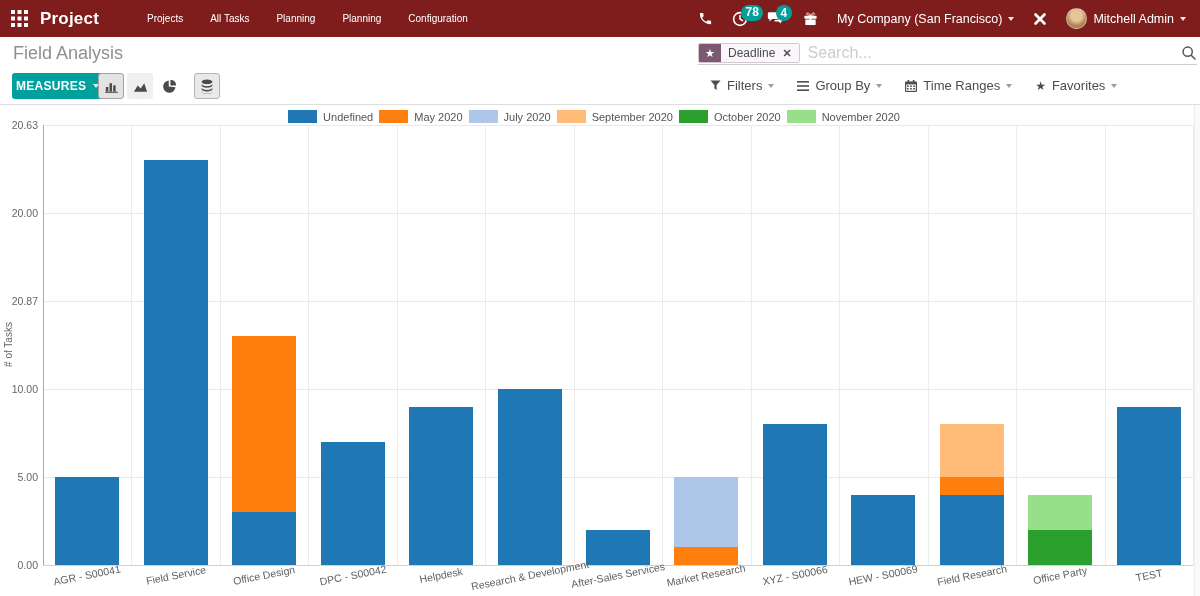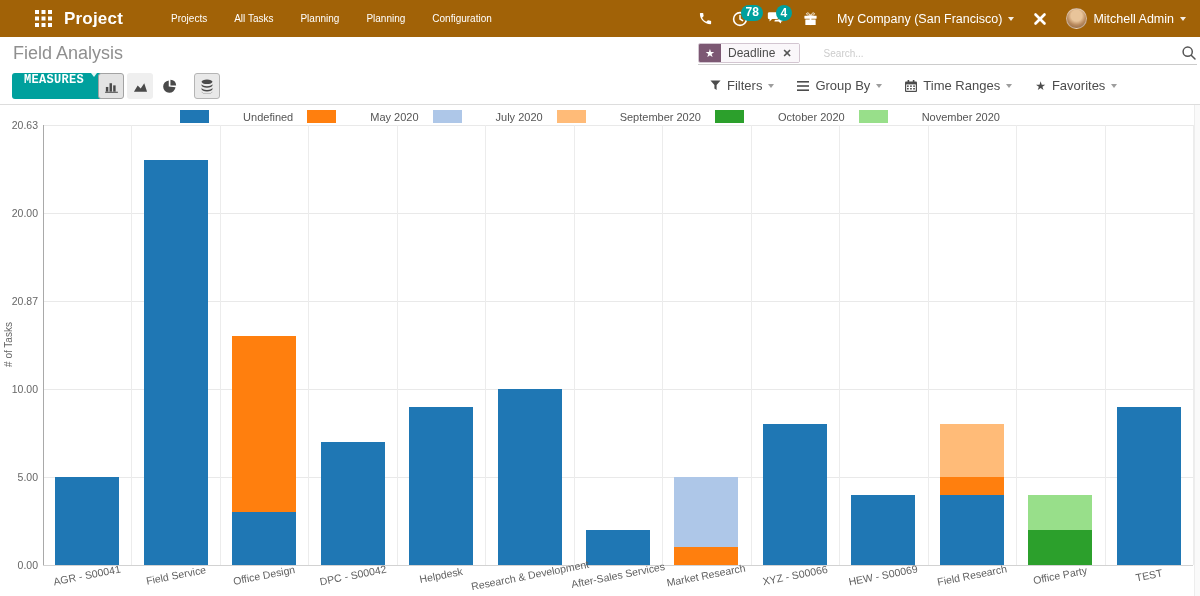--- a/index.html
+++ b/index.html
@@ -29,47 +29,47 @@
   .title-row { position:absolute; top:37px; left:0; width:1200px; height:31px; background:#fff; }
   .view-title { position:absolute; left:13px; top:6px; font-size:18px; color:#8f8f8f; }
   .searchview { position:absolute; left:698px; top:5px; width:499px; height:23px;
     display:flex; align-items:center; border-bottom:1px solid #ccc; }
   .facet { display:flex; align-items:stretch; height:20px; border:1px solid #d3c6d1; border-radius:2px; overflow:hidden; }
   .facet-star { width:22px; display:flex; align-items:center; justify-content:center;
     color:#fff; font-size:11px; }
   .facet-value { background:#faf7fa; color:#4c4c4c; font-size:12px; display:flex; align-items:center;
     gap:7px; padding:0 7px; }
   .facet-x { font-weight:bold; font-size:11px; color:#555; cursor:pointer; }
-  .search-input { flex:1; border:none; outline:none; margin-left:24px; font-size:10px; color:#0c4a6e;
+  .search-input { flex:1; border:none; outline:none; margin-left:8px; font-size:16px; color:#0c4a6e;
     font-family:"Liberation Sans", sans-serif; background:transparent; }
   .search-input::placeholder { color:#ccc; }
 
   
   .control-row { position:absolute; top:68px; left:0; width:1200px; height:37px; background:#fff;
     border-bottom:1px solid #ddd; }
   .measures-btn { position:absolute; left:12px; top:5px; height:26px; border:none; border-radius:3px;
-    color:#fff; font-weight:bold; font-size:12px; padding:0 12px; display:flex; align-items:flex-start; gap:7px;
-    cursor:pointer; font-family:Liberation Mono, monospace; letter-spacing:.3px; }
+    color:#fff; font-weight:bold; font-size:12px; padding:0 4px; display:flex; align-items:center; gap:7px;
+    cursor:pointer; font-family:Liberation Sans, sans-serif; letter-spacing:.3px; }
   .viewbtns { position:absolute; left:98px; top:5px; display:flex; align-items:center; gap:3px; }
   .vbtn { width:26px; height:26px; display:flex; align-items:center; justify-content:center;
     border-radius:3px; border:1px solid transparent; cursor:pointer; }
   .vbtn.active { background:#e3e3e3; border-color:#a3a3a3; }
   .vbtn.soft { background:#efefef; }
   .vbtn.boxed { background:#e9e9e9; border-color:#b5b5b5; margin-left:9px; }
   .filter-menus { position:absolute; left:710px; top:10px; display:flex; align-items:center; gap:23px;
     font-size:13px; color:#4c4c4c; }
   .fmenu { display:flex; align-items:center; gap:6px; cursor:pointer; white-space:nowrap; }
   .fmenu .caret { opacity:.55; }
   .fstar { font-size:12px; }
 
   
   .chart-region { position:absolute; top:105px; left:0; width:1200px; height:491px; background:#fff; }
   .legend { position:absolute; top:5px; left:0; width:1194px; display:flex; justify-content:center;
     align-items:center; }
-  .legend-item { display:flex; align-items:center; margin-right:14px; cursor:pointer;gap:28px; }
+  .legend-item { display:flex; align-items:center; margin-right:6px; cursor:pointer; }
   .legend-swatch { width:29px; height:13px; margin-right:6px; }
   .legend-label { font-size:11px; color:#555; }
   .gridline-h { position:absolute; height:1px; background:#e9e9e9; }
   .gridline-v { position:absolute; width:1px; background:#ececec; }
   .axis-line { background:#a9a9a9; }
   .zero-line { background:#d2d2d2; }
   .ytick { position:absolute; width:36px; text-align:right; font-size:10.5px; color:#666; line-height:12px; }
   .xlabel { position:absolute; width:150px; text-align:center; font-size:10.5px; color:#606060;
     transform:rotate(-11deg); white-space:nowrap; }
   .bar-seg { position:absolute; }
@@ -78,21 +78,21 @@
   .scroll-strip { position:absolute; right:0; top:0; width:6px; height:491px; background:#fafafa;
     border-left:1px solid #ededed; }
 
   svg { display:block; }
 </style>
 </head>
 <body>
 
 <div id="app">
 
-  <div class="topbar" style="background: #a16207; padding-left: 24px;">
+  <div class="topbar" style="background: #7f1d1d;">
     <div class="apps-btn">
       <svg width="17" height="17" viewBox="0 0 17 17">
         <g fill="#ffffff">
           <rect x="0" y="0" width="4" height="4"></rect>
             <rect x="6.5" y="0" width="4" height="4"></rect>
             <rect x="13" y="0" width="4" height="4"></rect>
           <rect x="0" y="6.5" width="4" height="4"></rect>
             <rect x="6.5" y="6.5" width="4" height="4"></rect>
             <rect x="13" y="6.5" width="4" height="4"></rect>
           <rect x="0" y="13" width="4" height="4"></rect>

